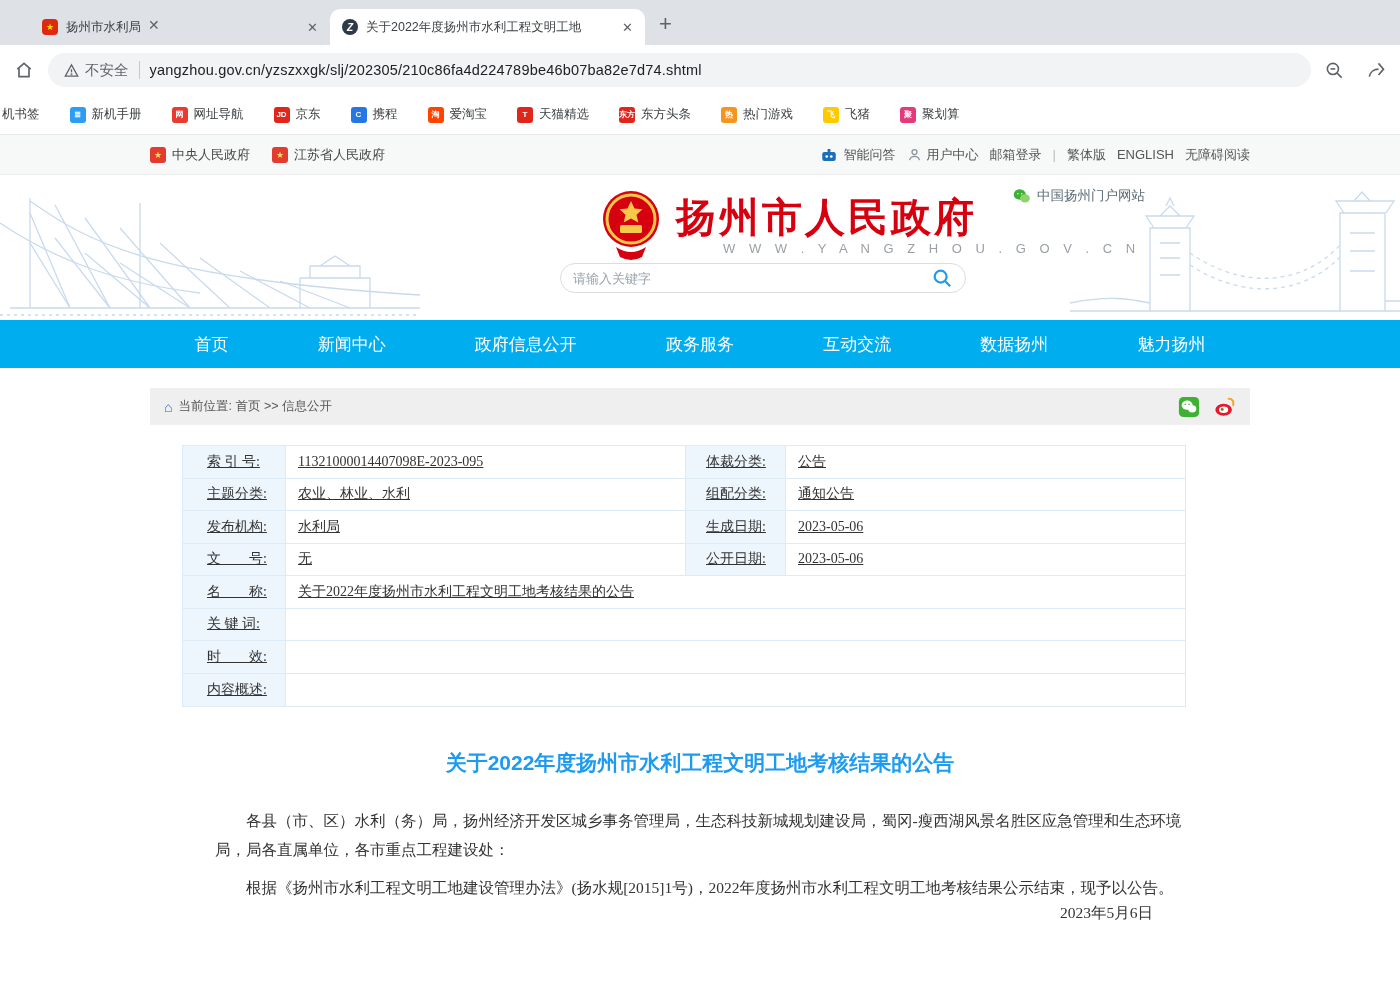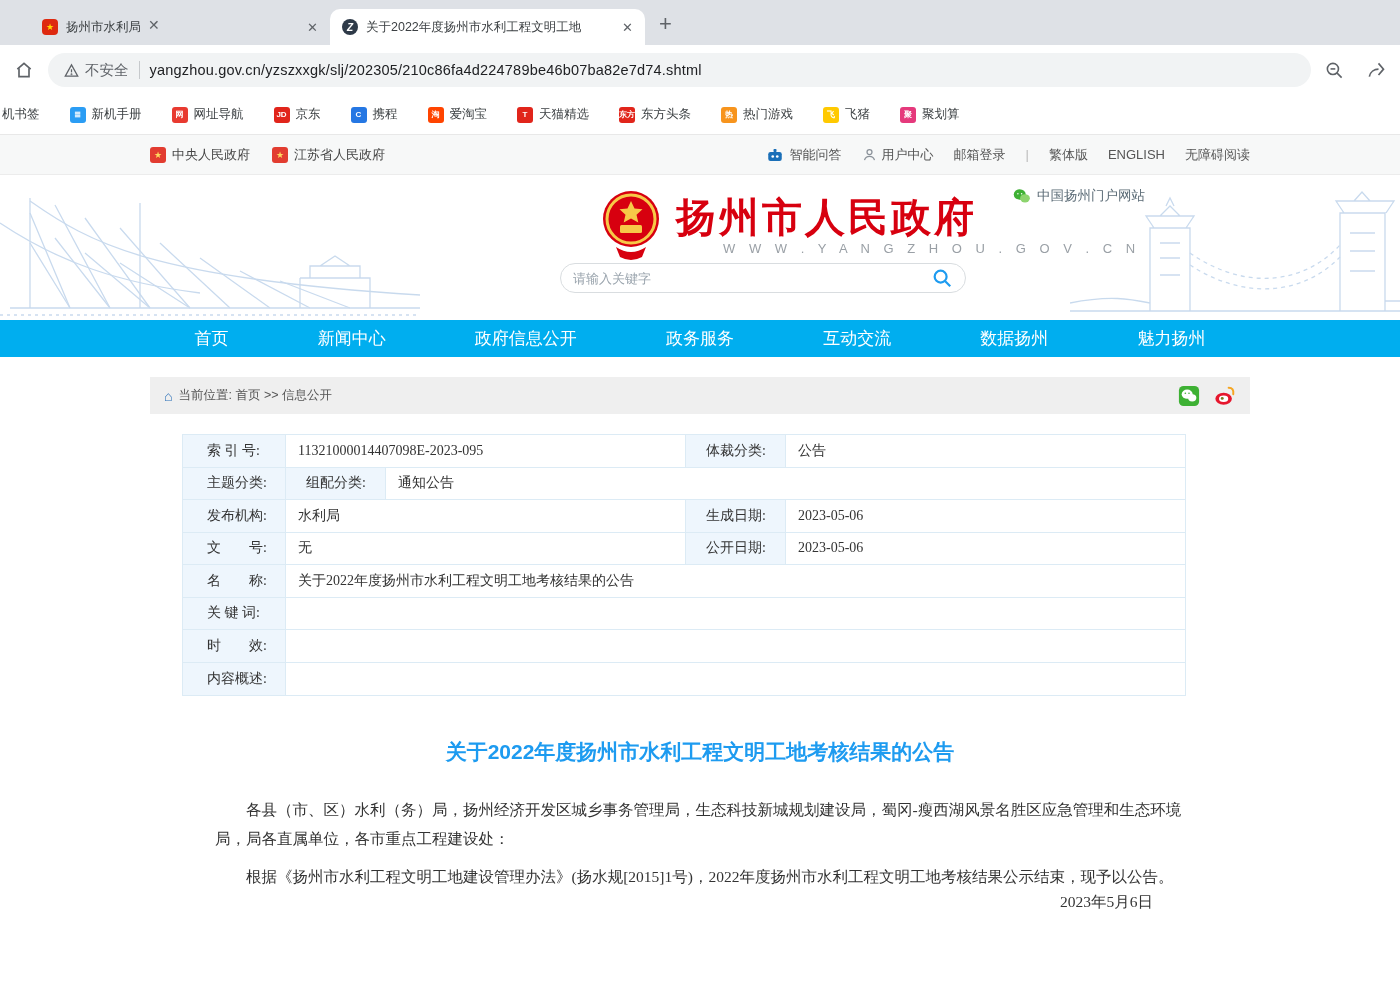--- a/index.html
+++ b/index.html
@@ -37,59 +37,59 @@
     display:flex; align-items:center; justify-content:center; flex:none; }
 
   
   .govbar { height:40px; background:#f7f8f8; border-bottom:1px solid #ececec; }
   .govbar-in { width:1100px; margin:0 auto; height:100%; display:flex; align-items:center;
     justify-content:space-between; font-size:13px; color:#444; }
   .gov-left { display:flex; gap:22px; }
   .gov-link { display:flex; align-items:center; gap:6px; cursor:pointer; }
   .mini-emblem { width:16px; height:16px; border-radius:3px; background:#e23c30; color:#ffd75e;
     font-size:9px; display:flex; align-items:center; justify-content:center; }
-  .gov-right { display:flex; gap:20px; align-items:center; color:#555;justify-content:flex-end; }
+  .gov-right { display:flex; gap:11px; align-items:center; color:#555;justify-content:flex-end; }
   .gov-right span { cursor:pointer; }
   .gr-sep { color:#bbb; cursor:default !important; }
 
   
   .banner { height:145px; background:#fff; position:relative; overflow:hidden; }
   .bridge { position:absolute; top:8px; opacity:.9; }
   .bridge.left { left:0; }
   .bridge.right { right:0; }
   .logo-wrap { position:absolute; left:600px; top:14px; display:flex; align-items:center; gap:14px; }
   .emblem-big { width:62px; height:72px; }
   .site-name { color:#d7000f; font-size:40px; font-weight:bold; letter-spacing:3px; line-height:1.1; }
   .site-domain { color:#9aa0a6; font-size:13px; letter-spacing:5px; margin-top:2px;margin-left:47px; }
   .portal { position:absolute; right:255px; top:12px; display:flex; align-items:center; gap:6px;
     color:#5b6b76; font-size:13.5px; cursor:pointer; }
   .searchbox { position:absolute; left:560px; top:88px; width:406px; height:30px; background:#fff;
     border:1px solid #d9dde0; border-radius:16px; display:flex; align-items:center; padding:0 12px; }
   .searchbox input { flex:1; border:none; outline:none; font-size:13px; color:#333; background:transparent; }
   .searchbox input::placeholder { color:#9aa4ad; }
 
   
-  .nav { height:37px; background:#00aeef; }
+  .nav { height:48px; background:#00aeef; }
   .nav-in { width:1100px; margin:0 auto; height:100%; display:flex; align-items:center;
     justify-content:space-around; }
   .nav-item { color:#fff; font-size:17px; cursor:pointer; }
 
   
   .content { width:1100px; margin:20px auto 0; }
   .breadcrumb { height:37px; background:#efefef; display:flex; align-items:center; padding:0 14px;
     font-size:12.5px; color:#555; }
   .crumb-home { color:#2a6fb8; margin-right:6px; font-size:14px; }
   .crumb-spacer { flex:1; }
   .share-ic { width:22px; height:22px; margin-left:14px; cursor:pointer; }
 
   .metatable { width:1004px; margin:20px 0 0 32px; border:1px solid #dcebf5;
     font-family:"Liberation Serif", serif; font-size:14px; color:#333; }
   .trow { display:flex; border-bottom:1px solid #dcebf5; min-height:32.5px; align-items:stretch; }
   .trow:last-child { border-bottom:none; }
-  .tcell { display:flex; align-items:center; padding:0 10px; border-right:1px solid #dcebf5; }
+  .tcell { display:flex; align-items:center; padding:0 10px; border-right:1px solid #dcebf5;text-decoration:underline; }
   .tcell:last-child { border-right:none; }
   .tlabel { width:103px; flex:none; background:#eef6fd; justify-content:flex-start;
     padding-left:24px; white-space:pre; }
   .tlabel2 { width:100px; padding-left:20px; }
   .tval { flex:1; padding-left:12px; }
 
   .article { padding:0 65px; font-family:"Liberation Serif", serif; color:#333; }
   .article-title { text-align:center; color:#1d9bf0; font-size:21px; font-weight:bold;
     font-family:"Liberation Sans", sans-serif; margin:42px 0 30px; }
   .article p { font-size:15.5px; line-height:1.85; text-indent:2em; margin-top:10px; }
@@ -348,20 +348,21 @@
 
       <div class="trow">
         <div class="tcell tlabel">索 引 号:</div>
         <div class="tcell tval">11321000014407098E-2023-095</div>
         <div class="tcell tlabel tlabel2">体裁分类:</div>
         <div class="tcell tval">公告</div>
       </div>
 
       <div class="trow">
         <div class="tcell tlabel">主题分类:</div>
+        <div class="tcell tval">农业、林业、水利</div>
         <div class="tcell tlabel tlabel2">组配分类:</div>
         <div class="tcell tval">通知公告</div>
       </div>
 
       <div class="trow">
         <div class="tcell tlabel">发布机构:</div>
         <div class="tcell tval">水利局</div>
         <div class="tcell tlabel tlabel2">生成日期:</div>
         <div class="tcell tval">2023-05-06</div>
       </div>

